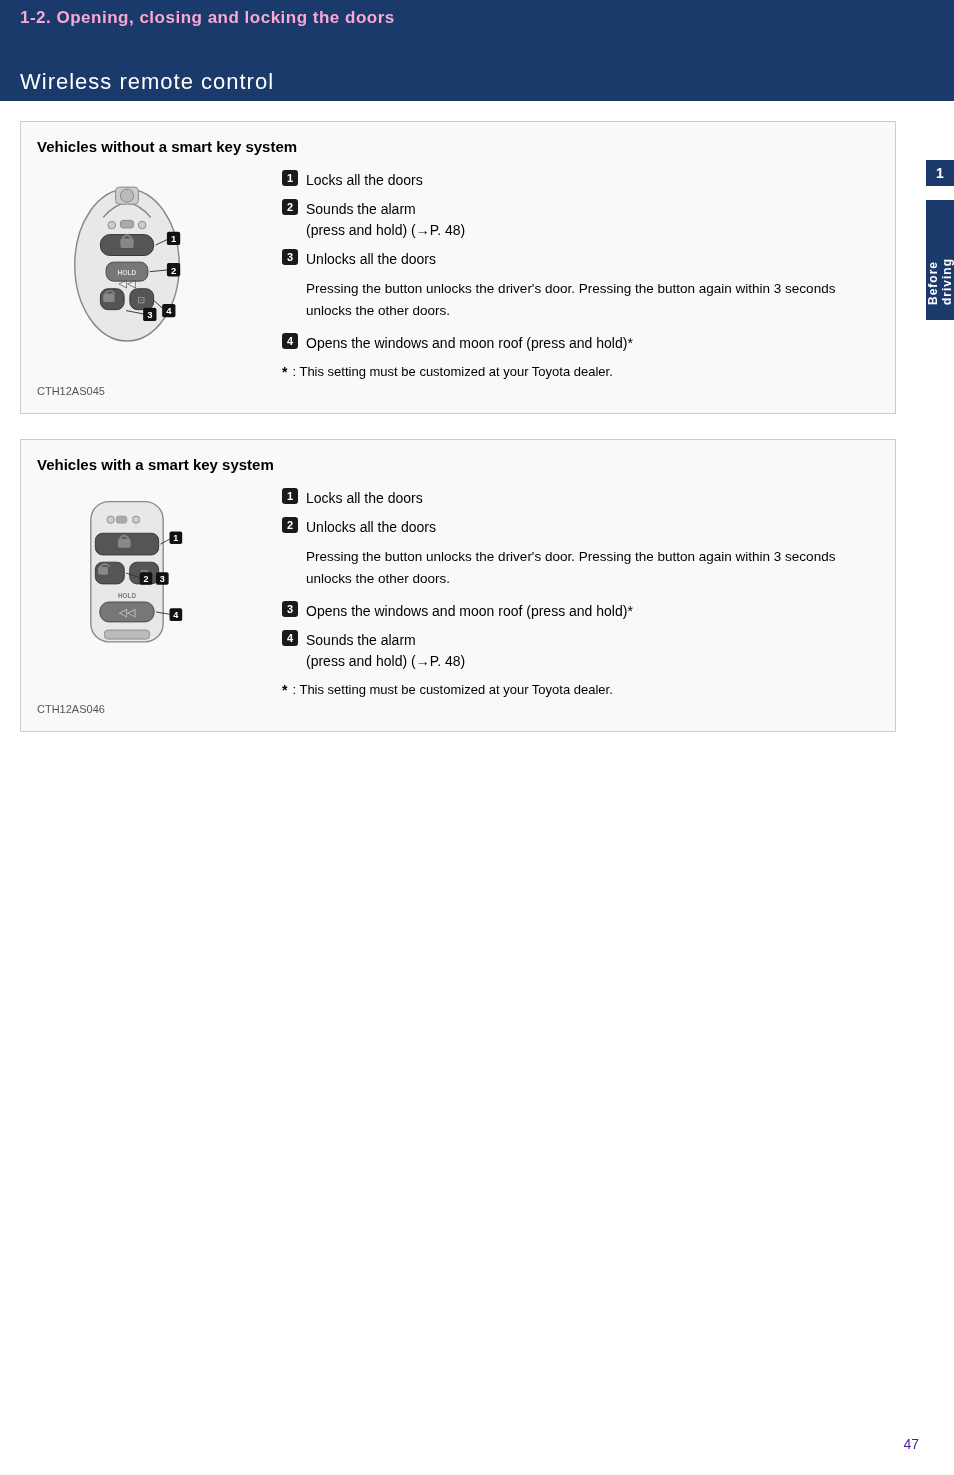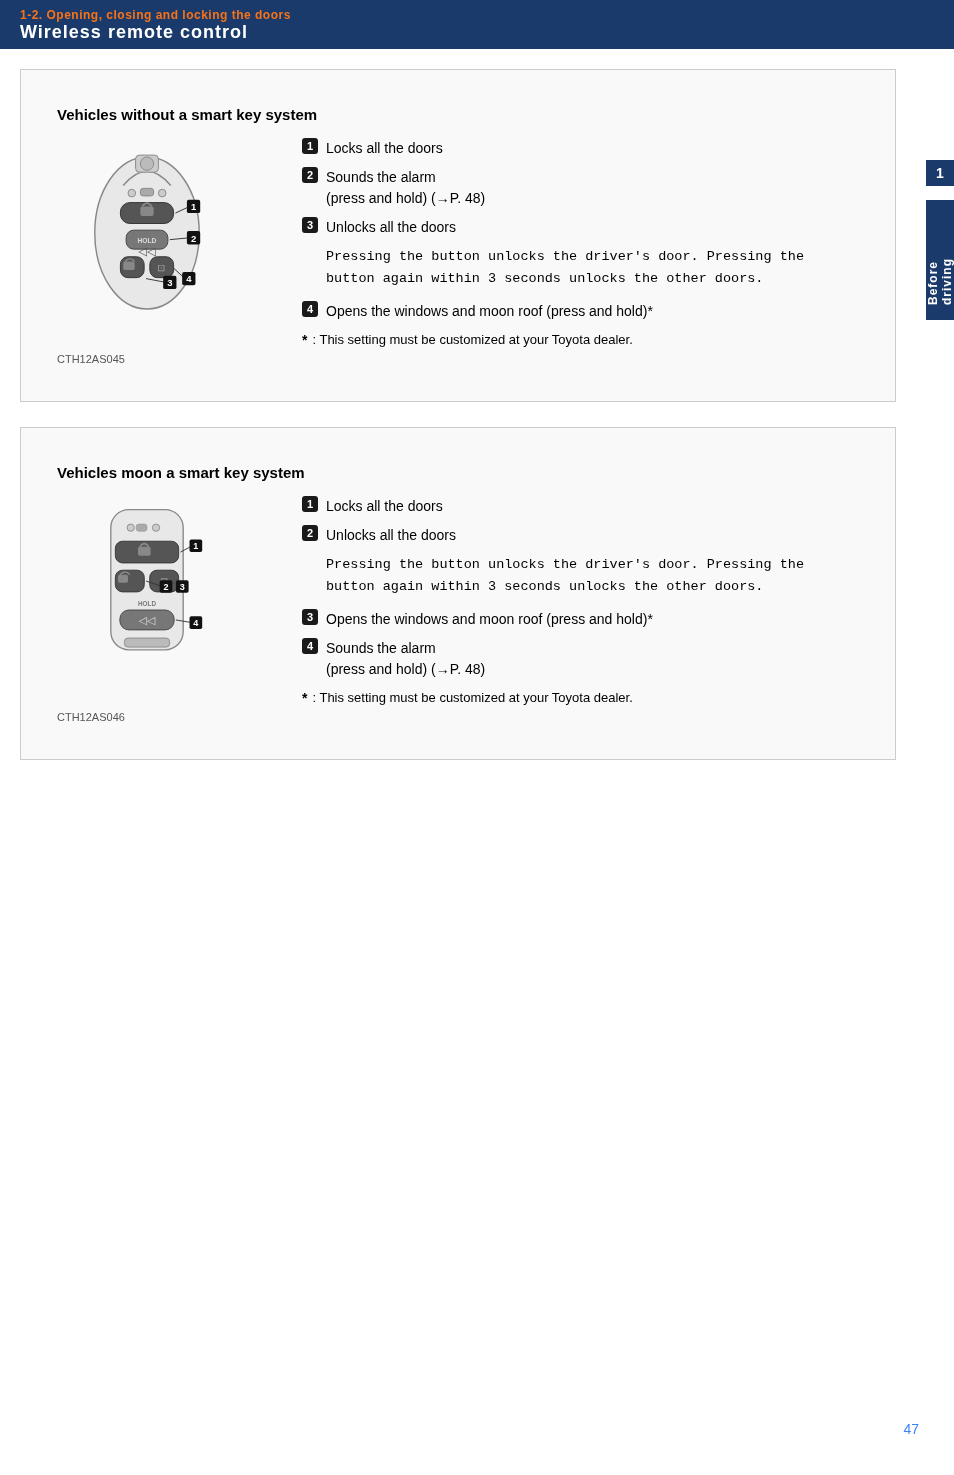--- a/index.html
+++ b/index.html
@@ -12,30 +12,31 @@
       color: #000;
       position: relative;
     }
 
     
     .header-section {
       background: #1a3a6b;
       padding: 8px 20px 6px 20px;
     }
     .header-subtitle {
-      color: #f97316;
-      font-size: 12px;
+      color: #f9a8d4;
+      font-size: 17px;
       font-weight: bold;
       letter-spacing: 0.5px;
     }
     .header-title {
       color: #fff;
-      font-size: 18px;
-      font-weight: bold;
+      font-size: 22px;
+      font-weight: normal;
       letter-spacing: 1px;
+      margin-top: 41px;
     }
 
     
     .side-tab {
       position: absolute;
       right: 0;
       top: 200px;
       width: 28px;
       background: #1a3a6b;
       color: #fff;
@@ -79,21 +80,21 @@
 
     .section-heading {
       font-weight: bold;
       font-size: 15px;
       margin-bottom: 15px;
     }
 
     
     .content-box {
       border: 1px solid #ccc;
-      padding: 36px;
+      padding: 16px;
       margin-bottom: 25px;
       background: #f9f9f9;
     }
 
     .two-col {
       display: flex;
       gap: 25px;
     }
 
     .left-col {
@@ -145,44 +146,43 @@
       align-items: flex-start;
       gap: 8px;
       margin-bottom: 8px;
       line-height: 1.5;
     }
     .item-row.indent {
       margin-left: 24px;
       margin-bottom: 12px;
       font-size: 13.5px;
       line-height: 1.6;
-      font-family: Liberation Mono, monospace;
     }
 
     .asterisk-row {
       display: flex;
       align-items: flex-start;
       gap: 5px;
       margin-bottom: 8px;
       font-size: 13px;
       line-height: 1.5;
     }
     .asterisk-row .ast {
       font-size: 14px;
       font-weight: bold;
       flex-shrink: 0;
     }
 
     
     .page-number {
       position: absolute;
-      bottom: 38px;
+      bottom: 23px;
       right: 35px;
       font-size: 14px;
-      color: #3b82f6;
+      color: #4c1d95;
     }
   </style>
 </head>
 <body>
 
 <div class="header-section">
   <div class="header-subtitle">1-2. Opening, closing and locking the doors</div>
   <div class="header-title">Wireless remote control</div>
 </div>
 
@@ -280,21 +280,21 @@
         <div class="asterisk-row">
           <span class="ast">*</span>
           <span>: This setting must be customized at your Toyota dealer.</span>
         </div>
 
       </div>
     </div>
   </div>
 
   <div class="content-box">
-    <div class="section-heading">Vehicles moon a smart key system</div>
+    <div class="section-heading">Vehicles with a smart key system</div>
     <div class="two-col">
 
       <div class="left-col">
         <div class="remote-container">
           <svg class="remote-svg" viewBox="0 0 180 210">
 
             <rect x="50" y="15" width="80" height="155" rx="20" fill="#e8e8e8" stroke="#888" stroke-width="1.5"></rect>
 
             <circle cx="72" cy="35" r="4" fill="#ccc" stroke="#888" stroke-width="1"></circle>
             <rect x="78" y="31" width="12" height="8" rx="3" fill="#aaa" stroke="#888" stroke-width="0.5"></rect>

